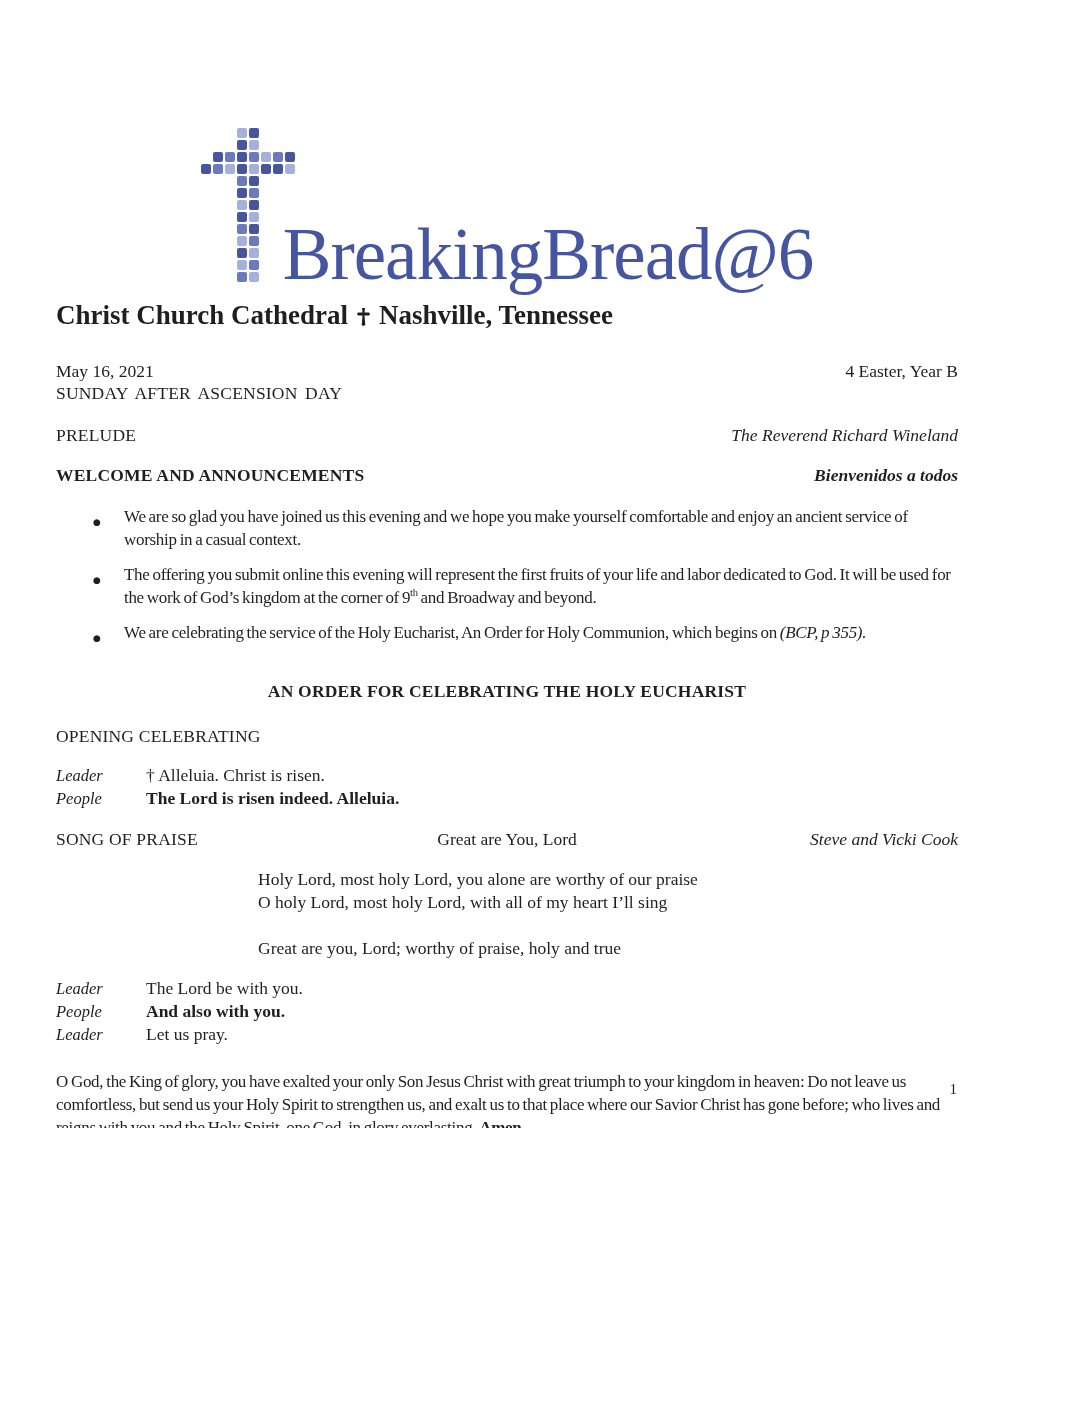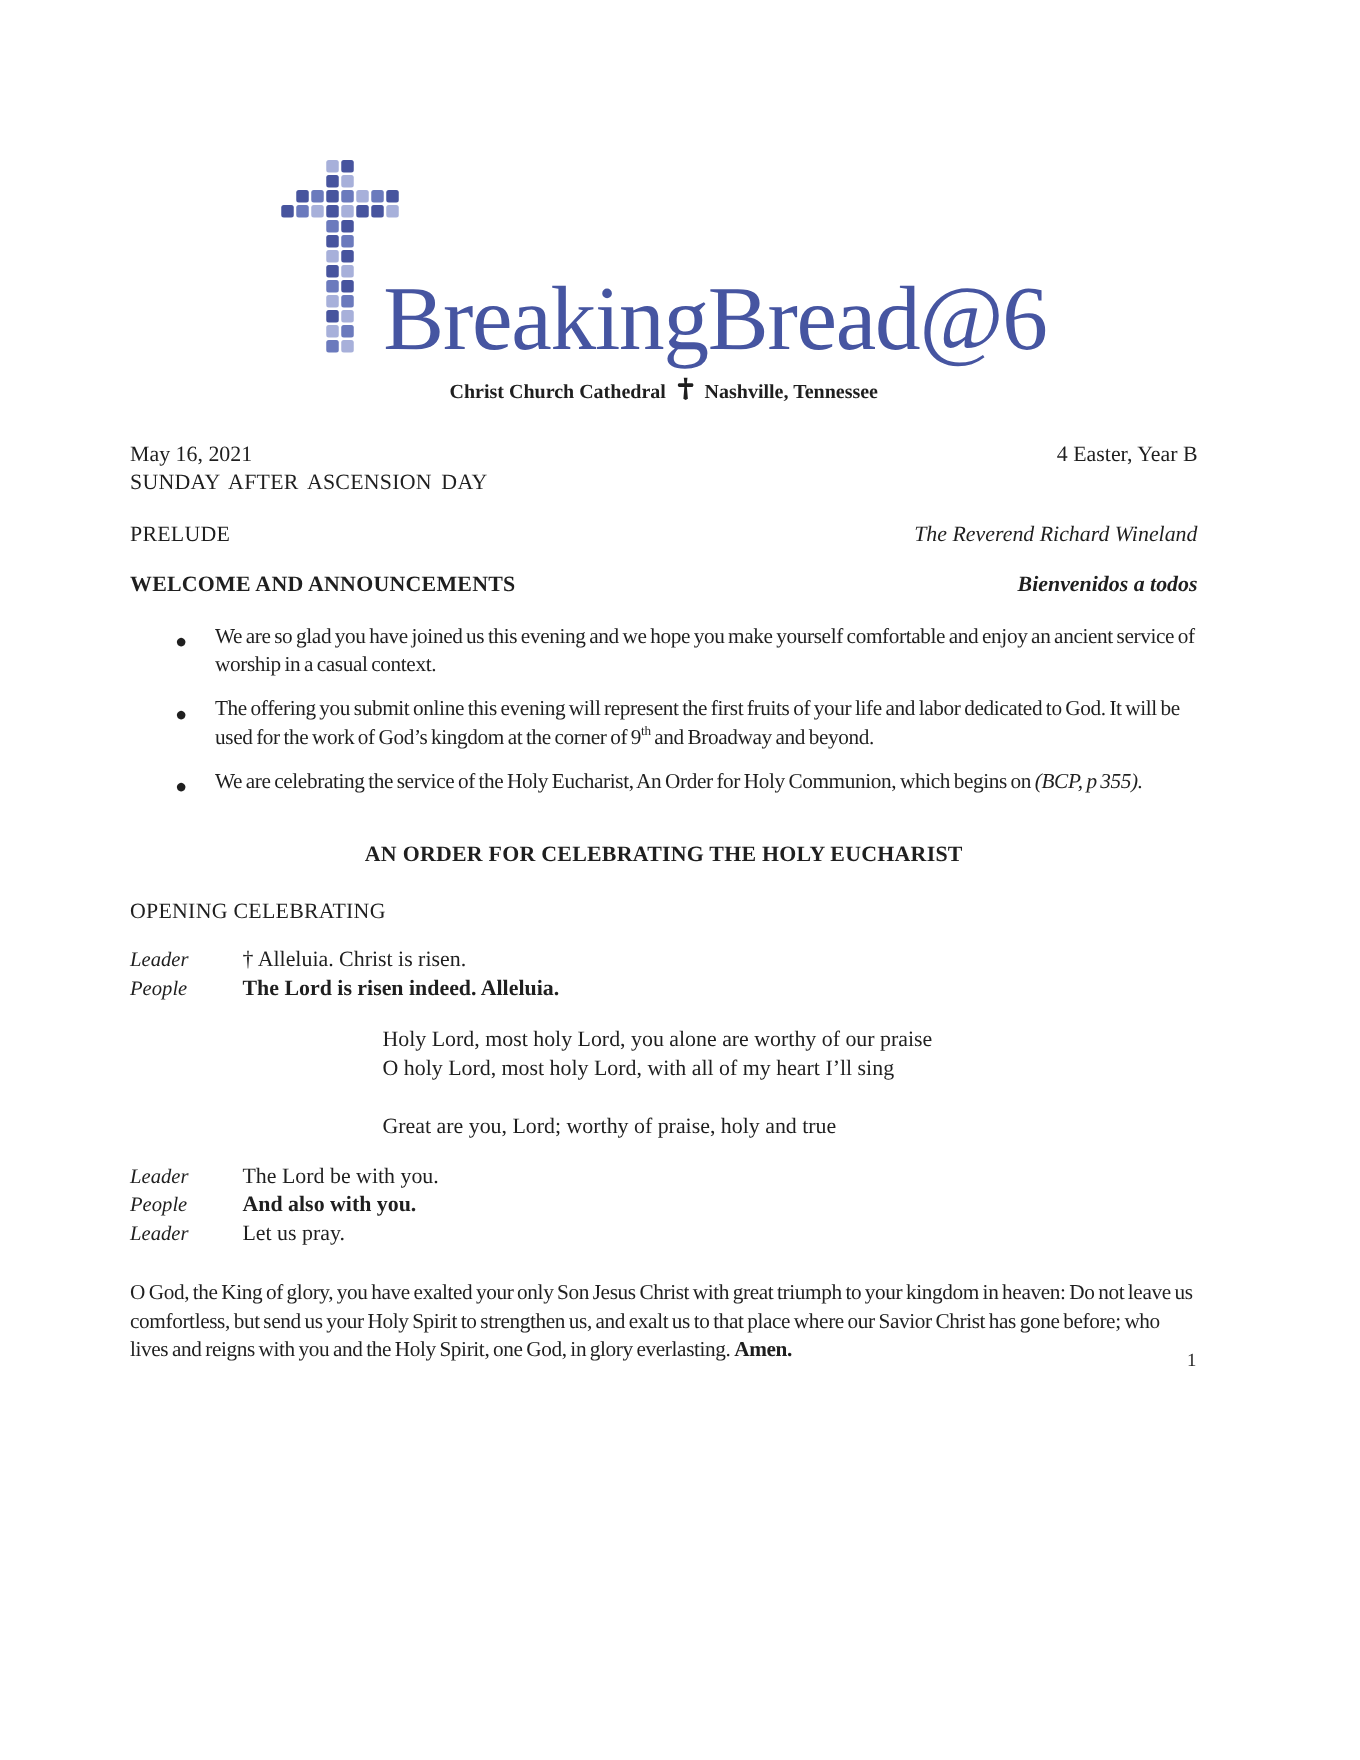--- a/index.html
+++ b/index.html
@@ -1,30 +1,30 @@
 <!DOCTYPE html>
 <html><head>
 <meta charset="utf-8">
 <style>
   html,body { margin:0; padding:0; background:#ffffff; }
   .page {
     width:1088px; height:1128px; background:#ffffff; position:relative;
-    box-sizing:border-box; padding:0 130px 0 104px; overflow:hidden;
+    box-sizing:border-box; padding:0 130px 0 56px; overflow:hidden;
     font-family:"Liberation Serif", serif; color:#1f1f1f;
   }
   
   .logo-wrap { display:flex; align-items:flex-end; width:fit-content; margin:128px auto 0 auto; }
   .logo-cross { display:grid; grid-template-columns:repeat(8,10px); grid-auto-rows:10px; gap:2px; }
   .sq { border-radius:2px; }
   .sq.empty { background:transparent; }
   .logo-title {
     font-size:73px; line-height:0.9; letter-spacing:-1px;
     margin-left:-12px; transform:translateY(6px); white-space:nowrap;
   }
-  .church-line { text-align:center; font-weight:bold; font-size:16px; margin-top:18px; }
+  .church-line { text-align:left; font-weight:bold; font-size:27px; margin-top:18px; }
   .church-line .cross-glyph { display:inline-block; margin:0 9px; transform:translateY(2px); }
   
   .row { display:flex; justify-content:space-between; align-items:flex-end; }
   .caps { letter-spacing:0.2px; }
   .it { font-style:italic; }
   .b { font-weight:bold; }
   .bodytext { font-size:17px; line-height:23px; letter-spacing:-0.3px; word-spacing:-1px; }
   .date-row { margin-top:30px; font-size:17.5px; }
   .day-line { font-size:17.5px; margin-top:1px; word-spacing:3px; }
   .prelude-row { margin-top:21px; font-size:17.5px; }
@@ -208,20 +208,25 @@
     <div class="drow">
       <span class="speaker">Leader</span>
       <span>† Alleluia. Christ is risen.</span>
     </div>
     <div class="drow">
       <span class="speaker">People</span>
       <span class="b">The Lord is risen indeed. Alleluia.</span>
     </div>
   </div>
 
+  <div class="song-row">
+    <span class="caps">SONG OF PRAISE</span>
+    <span class="mid">Great are You, Lord</span>
+    <span class="right it">Steve and Vicki Cook</span>
+  </div>
   <div class="lyrics">
     <div>Holy Lord, most holy Lord, you alone are worthy of our praise</div>
     <div>O holy Lord, most holy Lord, with all of my heart I’ll sing</div>
     <div class="verse2">Great are you, Lord; worthy of praise, holy and true</div>
   </div>
 
   <div class="dialogue">
     <div class="drow">
       <span class="speaker">Leader</span>
       <span>The Lord be with you.</span>

